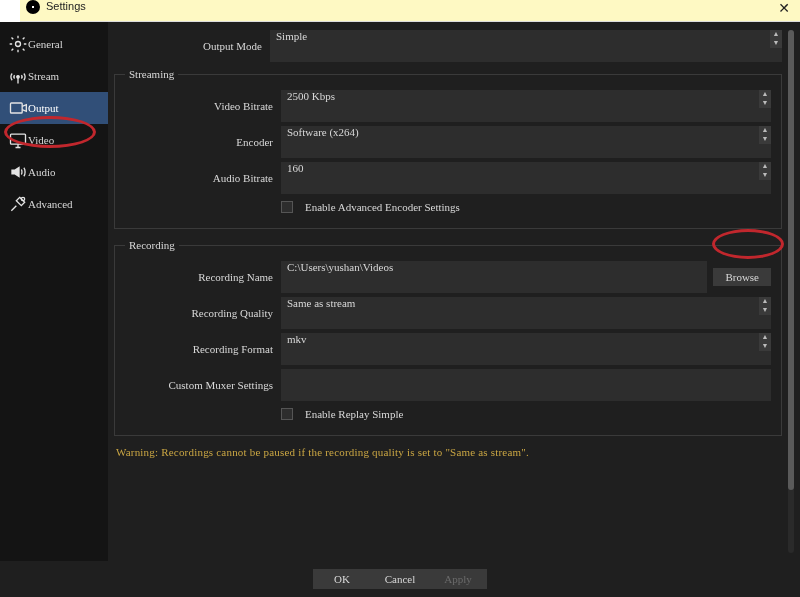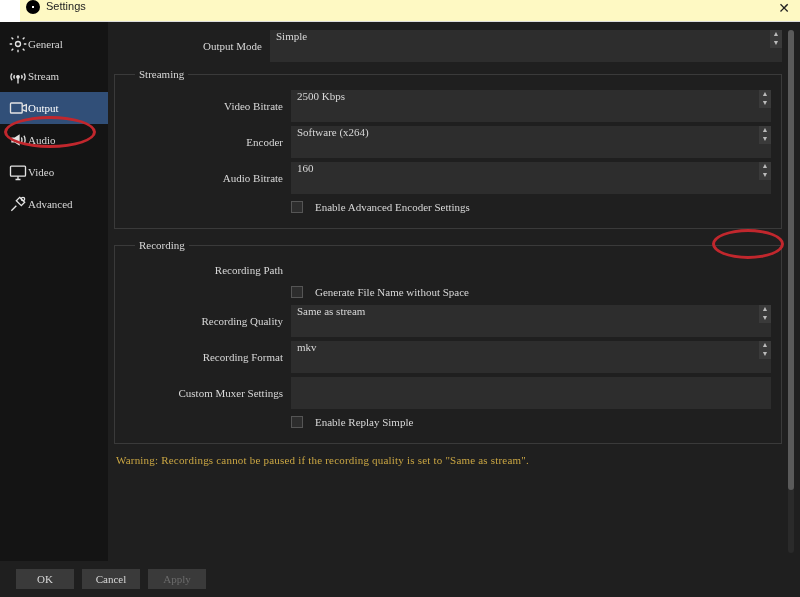--- a/index.html
+++ b/index.html
@@ -18,26 +18,26 @@
   .main { flex: 1; position: relative; padding: 8px 18px 0 6px; overflow: hidden; }
   .row { display: flex; align-items: center; margin-bottom: 4px; min-height: 18px; }
   .lbl { width: 156px; text-align: right; padding-right: 8px; color: #d8d8d8; }
   .ctl { flex: 1; display: flex; align-items: center; gap: 6px; }
   .input, .select { background: #2d2d2d; color: #d8d8d8; border: none; height: 32px; font-family: inherit; font-size: 11px; padding: 0 6px; width: 100%; position: relative; }
   .spin-wrap { position: relative; flex: 1; display: flex; }
   .spin-wrap .input { padding-right: 12px; }
   .spinners { position: absolute; right: 0; top: 0; height: 18px; width: 12px; display: flex; flex-direction: column; background: #3a3a3a; }
   .spinners div { flex: 1; display: flex; align-items: center; justify-content: center; color: #bbb; font-size: 7px; line-height: 1; cursor: pointer; }
   .chk { width: 12px; height: 12px; background: #2d2d2d; border: 1px solid #555; margin-right: 6px; cursor: pointer; }
-  fieldset { border: 1px solid #3a3a3a; margin: 6px 0 10px 0; padding: 10px 10px 8px 20px; }
+  fieldset { border: 1px solid #3a3a3a; margin: 6px 0 10px 0; padding: 10px 10px 8px 10px; }
   legend { color: #d8d8d8; padding: 0 4px; font-size: 11px; }
   .btn { background: #3a3a3a; color: #d8d8d8; border: none; height: 18px; padding: 0 12px; font-family: inherit; font-size: 11px; cursor: pointer; }
   .btn.disabled { color: #6a6a6a; }
   .warning { color: #caa643; margin: 2px 2px; font-size: 11px; letter-spacing: 0.2px; }
-  .footer { display: flex; justify-content: flex-start; gap: 8px; padding: 8px 16px; }
+  .footer { display: flex; justify-content: center; padding: 8px 16px; }
   .footer .btn { min-width: 58px; height: 20px; }
   .scrollbar { position: absolute; right: 6px; top: 8px; bottom: 8px; width: 6px; background: #2a2a2a; border-radius: 3px; }
   .scrollbar-thumb { position: absolute; top: 0; left: 0; right: 0; height: 88%; background: #5a5a5a; border-radius: 3px; }
   .highlight-ellipse { position: absolute; border: 3px solid #c1272d; border-radius: 50%; pointer-events: none; }
 </style>
 </head>
 <body>
 
 <div class="titlebar">
   <div class="titlebar-icon"></div>
@@ -72,34 +72,34 @@
             <svg viewBox="0 0 24 24">
               <rect x="3" y="6" width="14" height="12" rx="1"></rect>
               <path d="M17 10l5-2v8l-5-2"></path>
             </svg>
           </span>
         <span>Output</span>
       </div>
       <div class="nav-item">
         <span class="ic">
             <svg viewBox="0 0 24 24">
+              <rect x="3" y="5" width="18" height="12" rx="1"></rect>
+              <path d="M9 21h6M12 17v4"></path>
+            </svg>
+          </span>
+        <span>Video</span>
+      </div>
+      <div class="nav-item">
+        <span class="ic">
+            <svg viewBox="0 0 24 24">
               <path d="M4 9v6h4l6 4V5L8 9H4z" fill="#e4e4e4" stroke="none"></path>
               <path d="M16 9c1 1 1 5 0 6M19 7c2 2 2 8 0 10"></path>
             </svg>
           </span>
         <span>Audio</span>
-      </div>
-      <div class="nav-item">
-        <span class="ic">
-            <svg viewBox="0 0 24 24">
-              <rect x="3" y="5" width="18" height="12" rx="1"></rect>
-              <path d="M9 21h6M12 17v4"></path>
-            </svg>
-          </span>
-        <span>Video</span>
       </div>
       <div class="nav-item">
         <span class="ic">
             <svg viewBox="0 0 24 24">
               <path d="M14 4l6 6-4 4-6-6zM4 20l6-6"></path>
               <circle cx="18" cy="6" r="2"></circle>
             </svg>
           </span>
         <span>Advanced</span>
       </div>
@@ -162,27 +162,24 @@
           <div class="ctl">
             <div class="chk"></div>
             <span>Enable Advanced Encoder Settings</span>
           </div>
         </div>
       </fieldset>
 
       <fieldset>
         <legend>Recording</legend>
         <div class="row">
-          <div class="lbl">Recording Path</div>
-        </div>
-        <div class="row">
-          <div class="lbl"></div>
-          <div class="ctl">
-            <div class="chk"></div>
-            <span>Generate File Name without Space</span>
+          <div class="lbl">Recording Name</div>
+          <div class="ctl">
+            <div class="input" style="flex:1">C:\Users\yushan\Videos</div>
+            <button class="btn">Browse</button>
           </div>
         </div>
         <div class="row">
           <div class="lbl">Recording Quality</div>
           <div class="ctl">
               <div class="spin-wrap">
             <div class="input">Same as stream</div>
             <div class="spinners">
                   <div>▲</div>
                   <div>▼</div>

